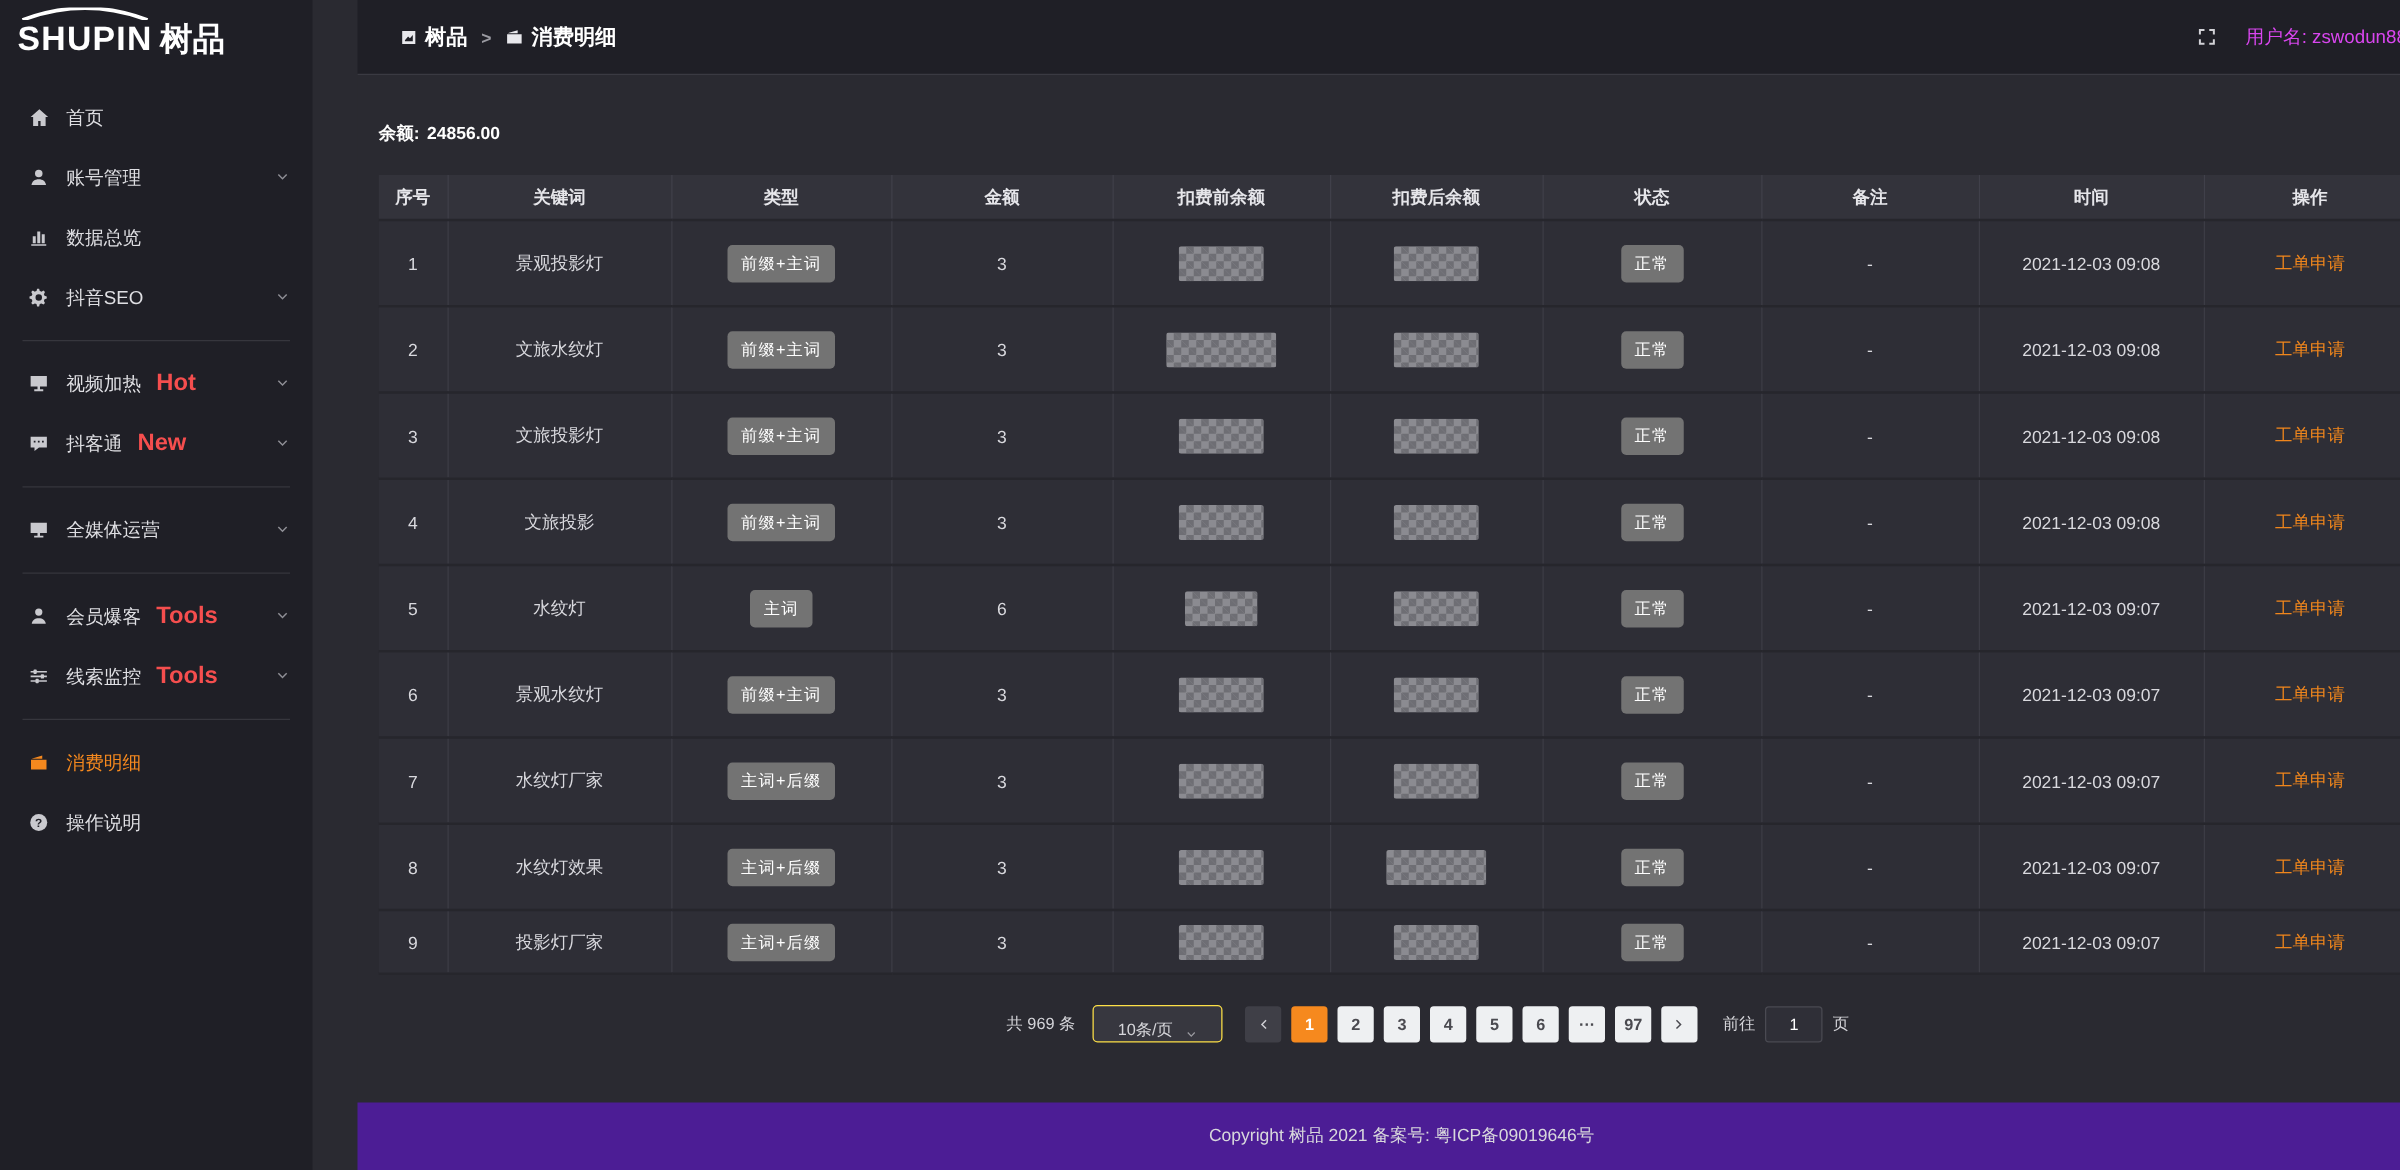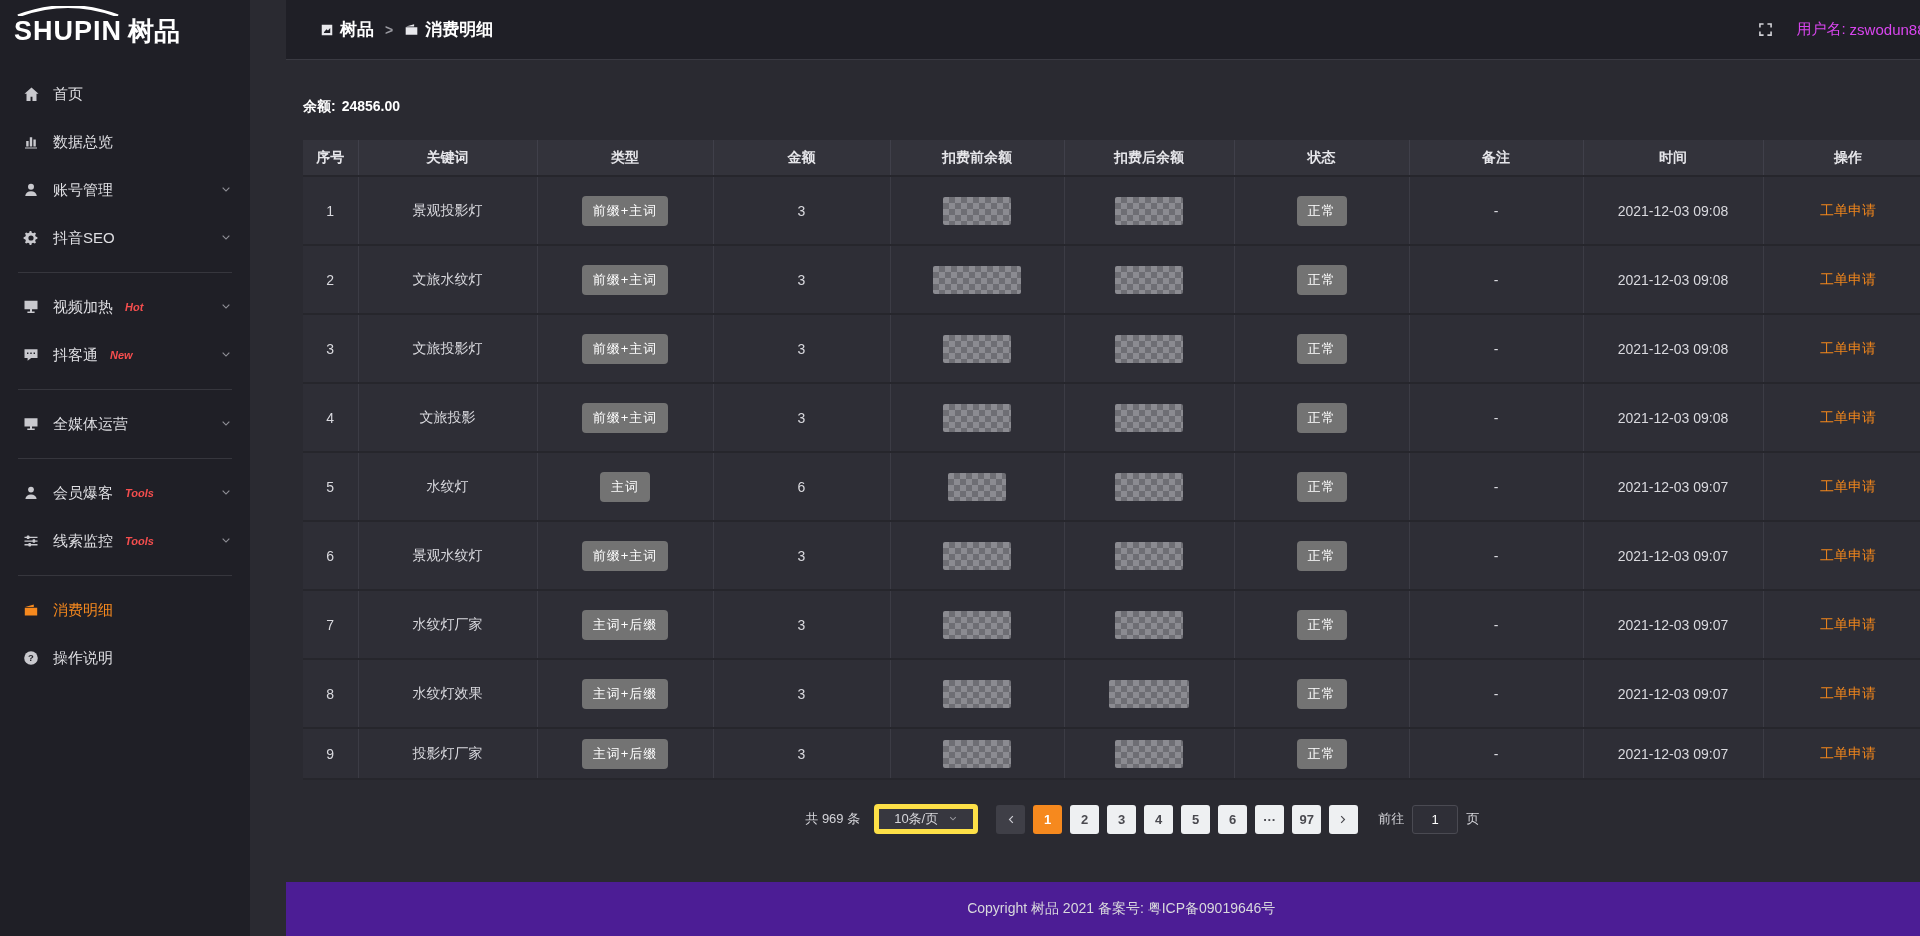--- a/index.html
+++ b/index.html
@@ -13,21 +13,21 @@
   
   .sidebar { width:250px; flex:0 0 250px; background:#1f1f26; height:936px; }
   .logo { position:relative; height:60px; padding:14px 0 0 14px; white-space:nowrap; }
   .logo-arc { position:absolute; left:16px; top:6px; }
   .logo-en { font-weight:bold; font-size:27px; color:#fff; letter-spacing:1px; }
   .logo-cn { font-weight:bold; font-size:26px; color:#fff; margin-left:6px; }
   .side-menu { padding-top:10px; }
   .side-item { display:flex; align-items:center; height:48px; padding:0 18px 0 22px; cursor:pointer; color:#dfdfe3; }
   .side-item .side-icon { width:18px; height:18px; display:inline-flex; align-items:center; justify-content:center; color:#c9c9ce; }
   .side-item .side-label { margin-left:13px; font-size:15px; }
-  .side-item .side-tag { margin-left:12px; font-size:11px; font-weight:bold; font-style:italic; }
+  .side-item .side-tag { margin-left:12px; font-size:19px; font-weight:bold; }
   .side-item .side-chevron { margin-left:auto; color:#8f8f96; display:inline-flex; }
   .side-item.active, .side-item.active .side-icon { color:#f6891e; }
   .side-divider { height:1px; background:#36363d; margin:10px 18px; }
 
   
   .main { flex:1; position:relative; background:#2a2a31; height:936px; }
   .topbar { height:60px; background:#1f1f26; border-bottom:1px solid #3a3a42;
             display:flex; align-items:center; padding:0 16px 0 34px; }
   .breadcrumb { display:flex; align-items:center; gap:9px; }
   .crumb { display:flex; align-items:center; gap:6px; color:#fff; font-weight:bold; font-size:17px; cursor:pointer; }
@@ -59,22 +59,22 @@
                 background-size:12px 12px; background-position:0 0,6px 6px;
                 filter: blur(0.6px); opacity:.9; }
   tr:nth-child(2) .blur-block.pre { width:88px; }
   tr:nth-child(5) .blur-block.pre { width:58px; }
   tr:nth-child(8) .blur-block.post { width:80px; }
   .action-link { color:#f0861c; cursor:pointer; font-size:14px; }
 
   
   .pagination { margin-top:24px; display:flex; align-items:center; justify-content:center; gap:8px; }
   .pg-total { color:#d4d4d9; font-size:13px; margin-right:6px;margin-left:48px; }
-  .pg-size { display:flex; align-items:center; justify-content:center; gap:10px; width:104px; height:30px;
-             background:#37373f; border:5px solid #fde047; border-radius:4px; color:#d6d6da;
+  .pg-size { display:flex; align-items:flex-end; justify-content:center; gap:10px; width:104px; height:30px;
+             background:#37373f; border:1px solid #fde047; border-radius:4px; color:#d6d6da;
              font-size:13px; cursor:pointer; margin-right:10px; }
   .pg-size .side-chevron { color:#9a9aa0; display:inline-flex; }
   .pg-btn { min-width:29px; height:29px; border:none; border-radius:3px; font-size:13px; font-weight:bold;
             display:inline-flex; align-items:center; justify-content:center; cursor:pointer;
             background:#eef0f2; color:#4a4a50; font-family:inherit; }
   .pg-btn.prev { background:#3f3f47; color:#cfcfd4; }
   .pg-btn.active { background:#f6891e; color:#fff; }
   .pg-goto-label { margin-left:12px; color:#d4d4d9; font-size:13px; }
   .pg-goto-input { width:46px; height:29px; background:#2f2f37; border:1px solid #4a4a52; border-radius:3px;
                    color:#fff; text-align:center; font-size:13px; font-family:inherit; }
@@ -101,38 +101,38 @@
           <span class="side-icon">
             <svg width="17" height="17" viewBox="0 0 16 16">
               <path fill="currentColor" d="M8 1.4 1.4 7.2h1.9V14h3.8v-3.9h1.8V14h3.8V7.2h1.9z"></path>
             </svg>
           </span>
           <span class="side-label">首页</span>
         </div>
         <div class="side-item">
           <span class="side-icon">
             <svg width="16" height="16" viewBox="0 0 16 16">
-              <path fill="currentColor" d="M2 13.4h12v1.2H2zM3.2 7h2.4v5.6H3.2zM6.8 3.2h2.4v9.4H6.8zM10.4 5.4h2.4v7.2h-2.4z"></path>
-            </svg>
-          </span>
-          <span class="side-label">数据总览</span>
-        </div>
-        <div class="side-item">
-          <span class="side-icon">
-            <svg width="16" height="16" viewBox="0 0 16 16">
               <circle fill="currentColor" cx="8" cy="4.8" r="3"></circle>
               <path fill="currentColor" d="M2.2 14c.3-3 2.6-4.7 5.8-4.7s5.5 1.7 5.8 4.7z"></path>
             </svg>
           </span>
           <span class="side-label">账号管理</span>
           <span class="side-chevron">
             <svg width="12" height="12" viewBox="0 0 16 16">
               <path fill="currentColor" d="M3 5.4 8 10.4l5-5-1.1-1.1L8 8.2 4.1 4.3z"></path>
             </svg>
           </span>
+        </div>
+        <div class="side-item">
+          <span class="side-icon">
+            <svg width="16" height="16" viewBox="0 0 16 16">
+              <path fill="currentColor" d="M2 13.4h12v1.2H2zM3.2 7h2.4v5.6H3.2zM6.8 3.2h2.4v9.4H6.8zM10.4 5.4h2.4v7.2h-2.4z"></path>
+            </svg>
+          </span>
+          <span class="side-label">数据总览</span>
         </div>
         <div class="side-item">
           <span class="side-icon">
             <svg width="16" height="16" viewBox="0 0 16 16">
               <path fill="currentColor" fill-rule="evenodd" d="M14.4 8.8V7.2l-1.8-.6c-.1-.5-.3-.9-.5-1.3l.9-1.7-1.2-1.2-1.7.9c-.4-.2-.8-.4-1.3-.5L8.3.9H6.7l-.5 1.9c-.5.1-.9.3-1.3.5l-1.7-.9L2 3.6l.9 1.7c-.2.4-.4.8-.5 1.3l-1.8.6v1.6l1.8.6c.1.5.3.9.5 1.3L2 12.4l1.2 1.2 1.7-.9c.4.2.8.4 1.3.5l.5 1.9h1.6l.5-1.9c.5-.1.9-.3 1.3-.5l1.7.9 1.2-1.2-.9-1.7c.2-.4.4-.8.5-1.3zM8 10.6A2.6 2.6 0 1 1 8 5.4a2.6 2.6 0 0 1 0 5.2z"></path>
             </svg>
           </span>
           <span class="side-label">抖音SEO</span>
           <span class="side-chevron">
             <svg width="12" height="12" viewBox="0 0 16 16">

